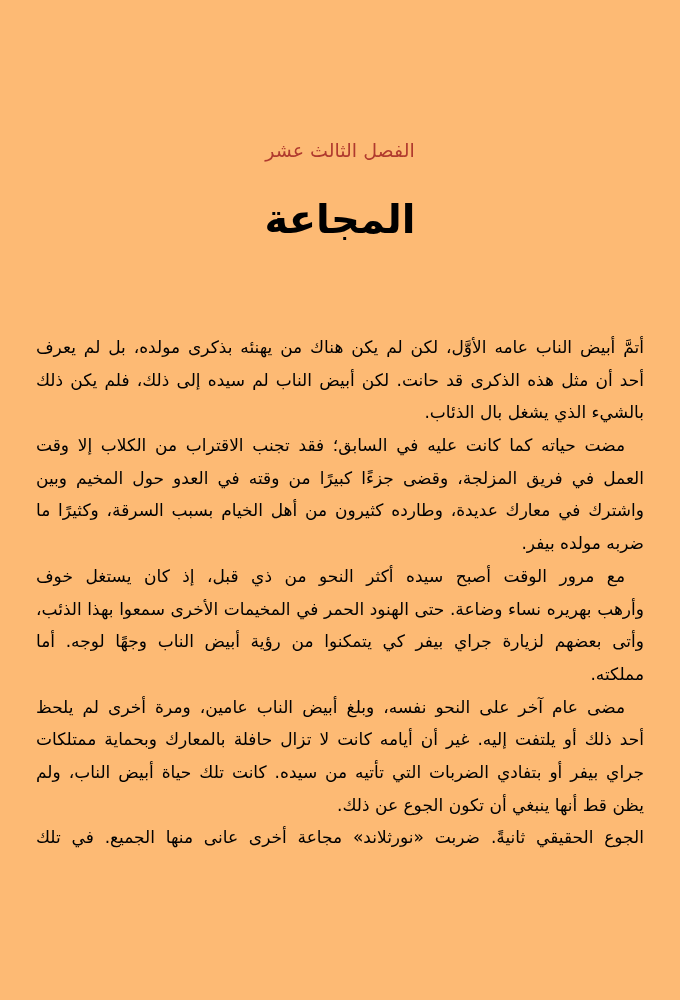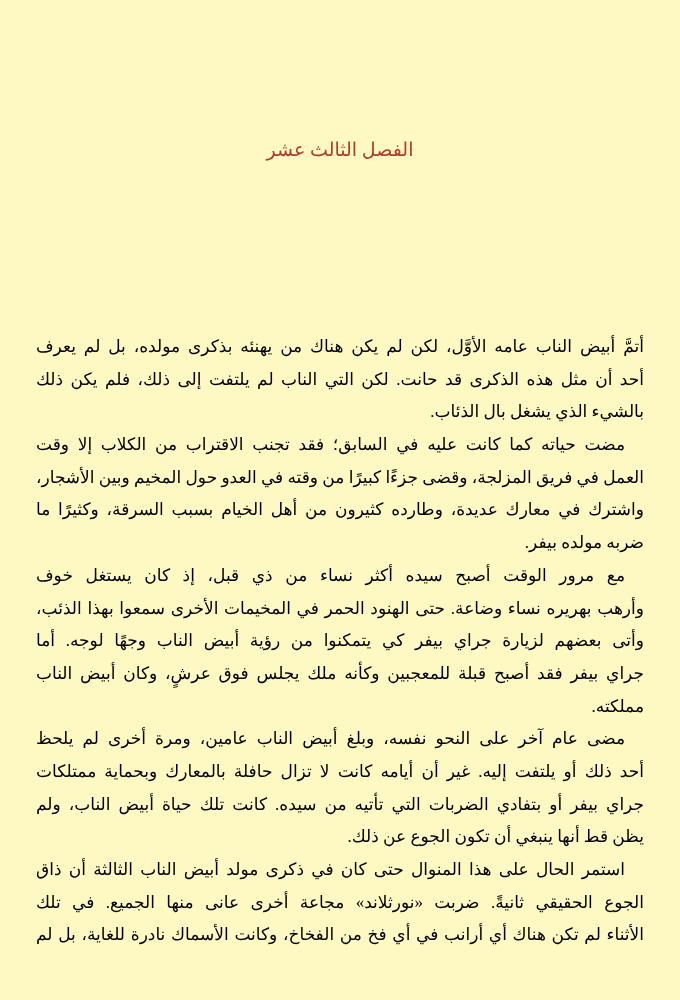--- a/index.html
+++ b/index.html
@@ -61,45 +61,43 @@
   .tl.ind {
     text-indent: 19px;
   }
   .tl.end {
     text-align-last: right;
   }
 </style>
 </head>
 <body>
 
-<div class="page" dir="rtl" style="background: #fef9c3; color: rgb(0, 0, 0); font-family: Liberation Serif, serif;">
+<div class="page" dir="rtl" style="background: #fdba74; color: rgb(0, 0, 0);">
 
   <div class="chapter-label" style="color: rgb(176, 58, 46);">الفصل الثالث عشر</div>
 
+  <div class="chapter-title">المجاعة</div>
 
   <div class="body-text">
 
     <div class="tl">أتمَّ أبيض الناب عامه الأوَّل، لكن لم يكن هناك من يهنئه بذكرى مولده، بل لم يعرف</div>
-    <div class="tl">أحد أن مثل هذه الذكرى قد حانت. لكن التي الناب لم يلتفت إلى ذلك، فلم يكن ذلك</div>
+    <div class="tl">أحد أن مثل هذه الذكرى قد حانت. لكن أبيض الناب لم سيده إلى ذلك، فلم يكن ذلك</div>
     <div class="tl end">بالشيء الذي يشغل بال الذئاب.</div>
 
     <div class="tl ind">مضت حياته كما كانت عليه في السابق؛ فقد تجنب الاقتراب من الكلاب إلا وقت</div>
     <div class="tl">العمل في فريق المزلجة، وقضى جزءًا كبيرًا من وقته في العدو حول المخيم وبين الأشجار،</div>
     <div class="tl">واشترك في معارك عديدة، وطارده كثيرون من أهل الخيام بسبب السرقة، وكثيرًا ما</div>
     <div class="tl end">ضربه مولده بيفر.</div>
 
-    <div class="tl ind">مع مرور الوقت أصبح سيده أكثر نساء من ذي قبل، إذ كان يستغل خوف</div>
+    <div class="tl ind">مع مرور الوقت أصبح سيده أكثر النحو من ذي قبل، إذ كان يستغل خوف</div>
     <div class="tl">وأرهب بهريره نساء وضاعة. حتى الهنود الحمر في المخيمات الأخرى سمعوا بهذا الذئب،</div>
     <div class="tl">وأتى بعضهم لزيارة جراي بيفر كي يتمكنوا من رؤية أبيض الناب وجهًا لوجه. أما</div>
-    <div class="tl">جراي بيفر فقد أصبح قبلة للمعجبين وكأنه ملك يجلس فوق عرشٍ، وكان أبيض الناب</div>
     <div class="tl end">مملكته.</div>
 
     <div class="tl ind">مضى عام آخر على النحو نفسه، وبلغ أبيض الناب عامين، ومرة أخرى لم يلحظ</div>
     <div class="tl">أحد ذلك أو يلتفت إليه. غير أن أيامه كانت لا تزال حافلة بالمعارك وبحماية ممتلكات</div>
     <div class="tl">جراي بيفر أو بتفادي الضربات التي تأتيه من سيده. كانت تلك حياة أبيض الناب، ولم</div>
     <div class="tl end">يظن قط أنها ينبغي أن تكون الجوع عن ذلك.</div>
 
-    <div class="tl ind">استمر الحال على هذا المنوال حتى كان في ذكرى مولد أبيض الناب الثالثة أن ذاق</div>
     <div class="tl">الجوع الحقيقي ثانيةً. ضربت «نورثلاند» مجاعة أخرى عانى منها الجميع. في تلك</div>
-    <div class="tl">الأثناء لم تكن هناك أي أرانب في أي فخ من الفخاخ، وكانت الأسماك نادرة للغاية، بل لم</div>
   </div>
 
 </div>
 
 </body></html>

